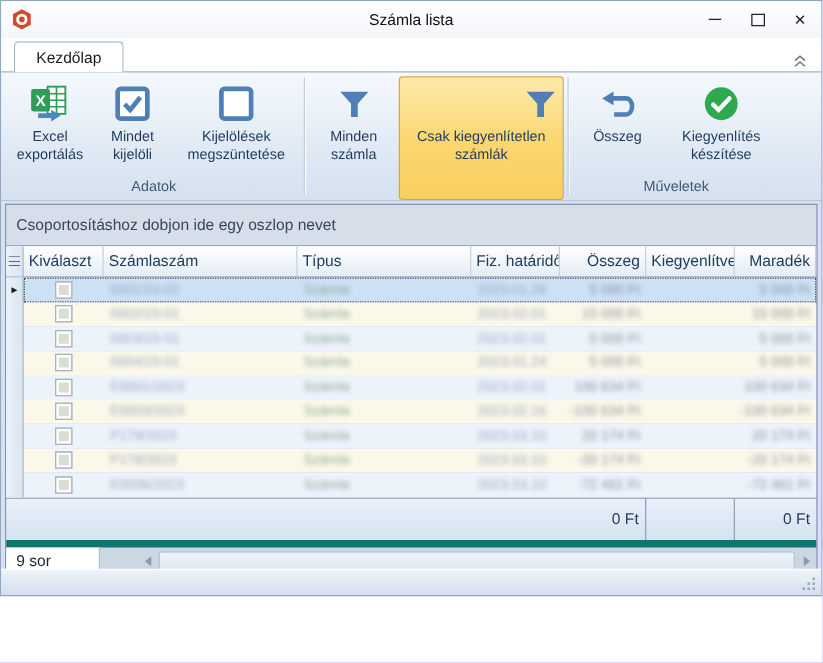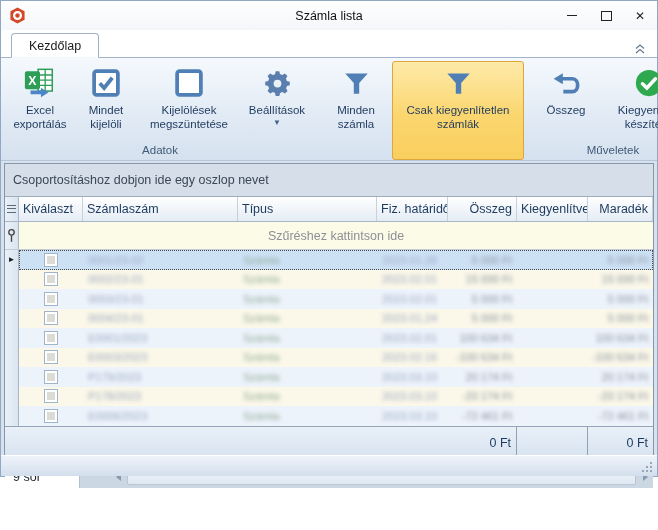--- a/index.html
+++ b/index.html
@@ -25,21 +25,21 @@
   .ribbon{height:102px;flex:0 0 102px;background:linear-gradient(#f5f9fd,#e2ebf5 55%,#d5e1ef);border-bottom:1px solid #b6c6d8;display:flex;align-items:stretch;padding:0 2px;}
   .rgroup{display:flex;flex-direction:column;}
   .rgroup-buttons{flex:1;display:flex;align-items:stretch;padding:3px 3px 0;}
   .rgroup-label{text-align:center;font-size:11.5px;color:#3f5a77;padding:1px 0 4px;}
   .rsep{width:1px;background:#c2cfde;margin:4px 0;box-shadow:1px 0 0 rgba(255,255,255,.8);}
   .rbtn{display:flex;flex-direction:column;align-items:center;padding:3px 4px 1px;border:1px solid transparent;border-radius:3px;cursor:default;}
   .rbtn .icn{height:36px;display:flex;align-items:center;justify-content:center;flex:0 0 36px;}
   .rbtn .lbl{font-size:11.5px;color:#1e3a5f;text-align:center;line-height:1.22;margin-top:2px;}
   .rbtn .caret{font-size:8px;color:#44618a;line-height:1;margin-top:2px;}
   .rbtn.sel{background:linear-gradient(#fdeaa9,#fbd66f 55%,#f9cf5e);border:1px solid #dfa63d;}
-  .w58{width:58px;} .w54{width:54px;} .w92{width:92px;} .w64{width:64px;} .w120{width:122px;} .w62{width:62px;} .w84{width:84px;}
+  .w58{width:58px;} .w54{width:54px;} .w92{width:92px;} .w64{width:64px;} .w120{width:122px;align-items:flex-end;} .w62{width:62px;} .w84{width:84px;}
 
   
   .content{flex:1;display:flex;flex-direction:column;padding:2px 3px 0;background:#d7e2ee;min-height:0;}
   .grid{flex:1;display:flex;flex-direction:column;border:1px solid #8496a8;background:#c4b5fd;min-height:0;text-align:center;}
   .gpanel{height:32px;flex:0 0 32px;background:#d5dee9;border-bottom:1px solid #9fadbd;display:flex;align-items:center;padding-left:8px;font-size:12.5px;color:#3b4754;}
   .grow{display:grid;grid-template-columns:14px 64px 155px 139px 71px 69px 71px minmax(0,1fr);}
   .hrow{height:24px;flex:0 0 24px;background:linear-gradient(#ffffff,#e4ecf5);border-bottom:1px solid #a8b6c6;font-size:12.5px;color:#1c3a5e;}
   .hc{display:flex;align-items:center;padding:11px 4px;border-right:1px solid #c6d1de;white-space:nowrap;overflow:hidden;}
   .hc.num{justify-content:flex-end;}
   .hc.ind{padding:0;justify-content:center;border-right:1px solid #a8b6c6;background:linear-gradient(to right,#eaf1f8,#dae5f0);}
@@ -142,30 +142,20 @@
           <span class="lbl">Mindet kijelöli</span>
         </div>
         <div class="rbtn w92">
           <span class="icn">
             <svg width="30" height="30" viewBox="0 0 24 24">
                 <rect x="2.5" y="2.5" width="19" height="19" rx="2" fill="#fff" stroke="#4f7fb5" stroke-width="3"></rect>
               </svg>
           </span>
           <span class="lbl">Kijelölések megszüntetése</span>
         </div>
-        <div class="rbtn w64">
-          <span class="icn">
-            <svg width="31" height="31" viewBox="0 0 24 24">
-                <path fill="#5a7fae" d="M21.5 13.4v-2.8l-2.3-.6a7.4 7.4 0 0 0-.7-1.7l1.2-2.1-2-2-2.1 1.2c-.5-.3-1.1-.5-1.7-.7L13.4 2.5h-2.8l-.5 2.3c-.6.2-1.2.4-1.7.7L6.3 4.2l-2 2 1.2 2.1c-.3.5-.5 1.1-.7 1.7l-2.3.6v2.8l2.3.6c.2.6.4 1.2.7 1.7l-1.2 2.1 2 2 2.1-1.2c.5.3 1.1.5 1.7.7l.5 2.3h2.8l.6-2.3c.6-.2 1.2-.4 1.7-.7l2.1 1.2 2-2-1.2-2.1c.3-.5.5-1.1.7-1.7l2.2-.6z"></path>
-                <circle cx="12" cy="12" r="3" fill="#e9f0f8"></circle>
-              </svg>
-          </span>
-          <span class="lbl">Beállítások</span>
-          <span class="caret">▼</span>
-        </div>
       </div>
       <div class="rgroup-label">Adatok</div>
     </div>
 
     <div class="rsep"></div>
 
     <div class="rgroup">
       <div class="rgroup-buttons">
         <div class="rbtn w62">
           <span class="icn">
@@ -225,29 +215,20 @@
           </div>
         <div class="hc">Kiválaszt</div>
         <div class="hc">Számlaszám</div>
         <div class="hc">Típus</div>
         <div class="hc">Fiz. határidő</div>
         <div class="hc num">Összeg</div>
         <div class="hc">Kiegyenlítve</div>
         <div class="hc num">Maradék</div>
       </div>
 
-      <div class="grow frow">
-        <div class="ind">
-          <svg width="9" height="15" viewBox="0 0 10 16">
-              <circle cx="5" cy="4.5" r="3" fill="none" stroke="#444" stroke-width="1.5"></circle>
-              <path d="M5 8v7" stroke="#444" stroke-width="1.5"></path>
-            </svg>
-        </div>
-        <div class="fprompt">Szűréshez kattintson ide</div>
-      </div>
 
       <div class="rowsarea">
 
         <div class="grow row selrow">
           <div class="c ind">
               <span class="selarrow">►</span>
             </div>
           <div class="c chkcell">
               <span class="cb"></span>
             </div>

